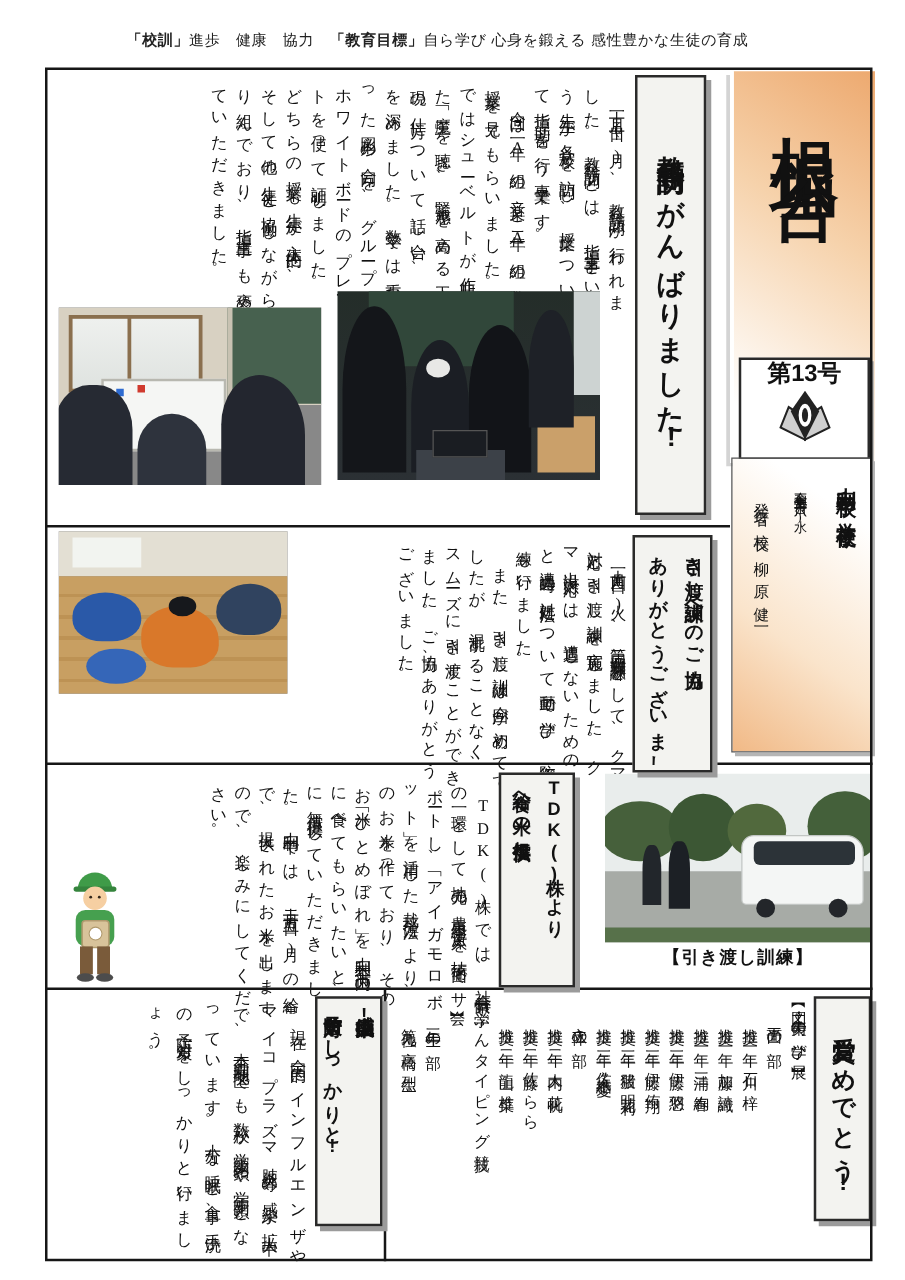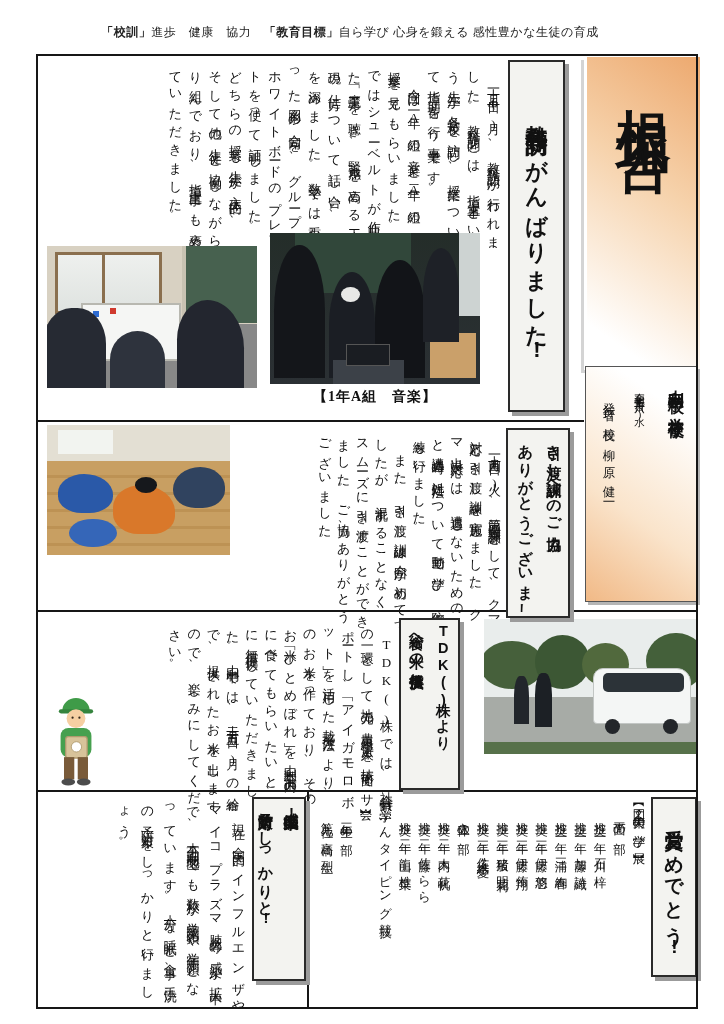--- a/index.html
+++ b/index.html
@@ -121,20 +121,30 @@
 <div class="page">
 
   <div class="abs motto">
     <span class="b">「校訓」</span><span>進歩　健康　協力　</span><span class="b">「教育目標」</span><span>自ら学び 心身を鍛える 感性豊かな生徒の育成</span>
   </div>
 
   <div class="abs frame"></div>
 
   <div class="abs masthead">
     <div class="masthead-title">根堀台</div>
+    <div class="issue-box">
+      <div class="issue-label">第13号</div>
+      <svg width="50" height="44" viewBox="0 0 60 54">
+        <polygon points="30,50 6,38 14,18 30,28" fill="#cfcfcf" stroke="#222" stroke-width="2"></polygon>
+        <polygon points="30,50 54,38 46,18 30,28" fill="#cfcfcf" stroke="#222" stroke-width="2"></polygon>
+        <polygon points="30,2 44,22 30,50 16,22" fill="#222"></polygon>
+        <ellipse cx="30" cy="26" rx="7" ry="12" fill="#fff" stroke="#222" stroke-width="1.5"></ellipse>
+        <ellipse cx="30" cy="26" rx="3" ry="7" fill="#222"></ellipse>
+      </svg>
+    </div>
   </div>
 
   <div class="abs pubbox">
     <div class="v pub1">由利中学校　学校便り</div>
     <div class="v pub2">令和七年十一月二十六日(水)</div>
     <div class="v pub3">発行者　校長　柳　原　健　一</div>
   </div>
 
   <div class="abs hbox hbox1">
     <div class="v">教科等訪問　がんばりました!</div>
@@ -160,21 +170,20 @@
     <div class="pb-light"></div>
     <div class="pb-box"></div>
     <div class="pb-f1"></div>
     <div class="pb-f2"></div>
     <div class="pb-mask"></div>
     <div class="pb-f3"></div>
     <div class="pb-f4"></div>
     <div class="pb-desk"></div>
     <div class="pb-tab"></div>
   </div>
-  <div class="abs caption capB">【1年A組　音楽】</div>
 
   <div class="abs hr1"></div>
 
   <div class="abs hbox hbox2">
     <div class="vtext">引き渡し訓練へのご協力
 ありがとうございました</div>
   </div>
   <div class="abs vtext art2">　十一月四日(火)、第三回避難訓練として、クマ出没対応と引き渡し訓練を実施しました。クマ出没対応では、遭遇しないための基本的対策と遭遇時の対処法について動画で学び、防御姿勢の訓練も行いました。
 　また、引き渡し訓練は今回が初めてでしたが、混乱することなく、スムーズに引き渡すことができました。ご協力、ありがとうございました。</div>
 
@@ -219,20 +228,21 @@
     <div class="pd-t4"></div>
     <div class="pd-road"></div>
     <div class="pd-grass"></div>
     <div class="pd-van"></div>
     <div class="pd-van-win"></div>
     <div class="pd-w1"></div>
     <div class="pd-w2"></div>
     <div class="pd-p1"></div>
     <div class="pd-p2"></div>
   </div>
+  <div class="abs caption capD">【引き渡し訓練】</div>
 
   <div class="abs hr3"></div>
   <div class="abs vr1"></div>
 
   <div class="abs hbox hbox-awards">
     <div class="v">受賞おめでとう!</div>
   </div>
   <div class="abs vtext awards-list">【図工・美術の学び展】
 　平面の部
 　推奨　一年　石川　梓

